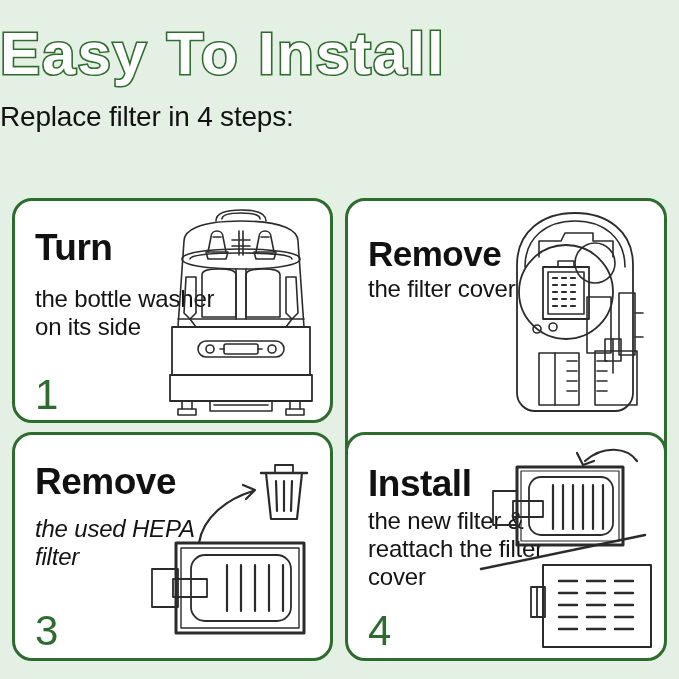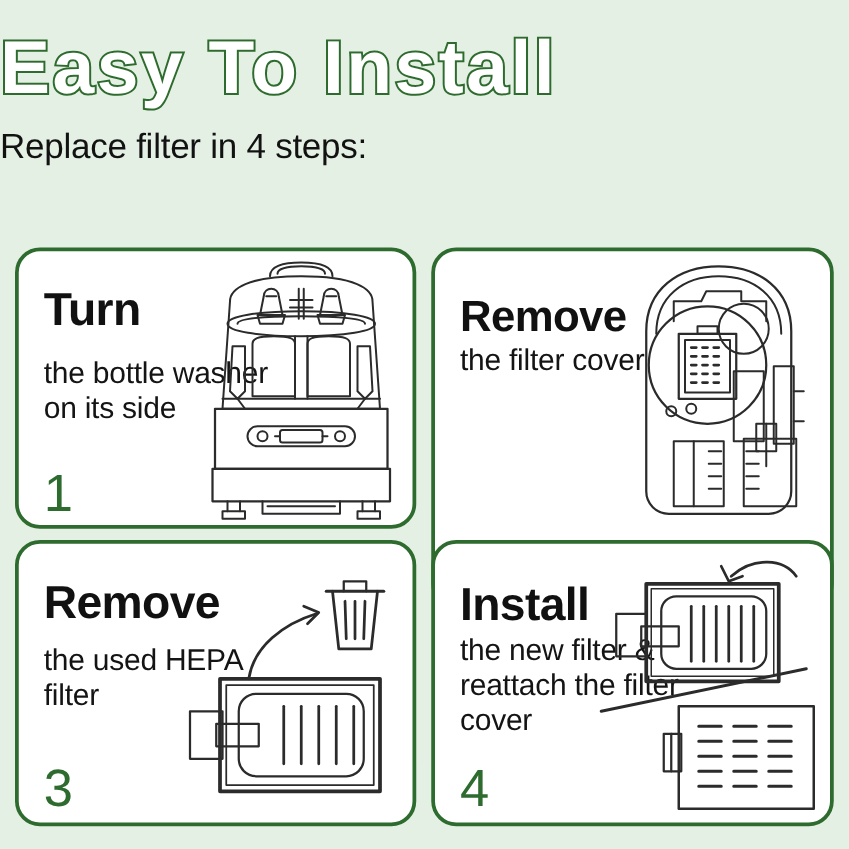--- a/index.html
+++ b/index.html
@@ -90,21 +90,21 @@
   .card-2 .heading { font-size: 35px; }
   .body-text {
     font-size: 24px;
     font-weight: 400;
     color: #141414;
     line-height: 28px;
     letter-spacing: -0.2px;
     margin-top: 16px;
   }
   .card-2 .body-text { margin-top: 0; }
-  .card-3 .body-text { margin-top: 12px; }
+  .card-3 .body-text { margin-top: 12px; font-style: italic; }
   .card-4 .body-text { margin-top: 2px; }
 
   .step-number {
     position: absolute;
     left: 20px;
     bottom: 2px;
     font-size: 42px;
     font-weight: 400;
     color: #2e6b2e;
     line-height: 46px;

